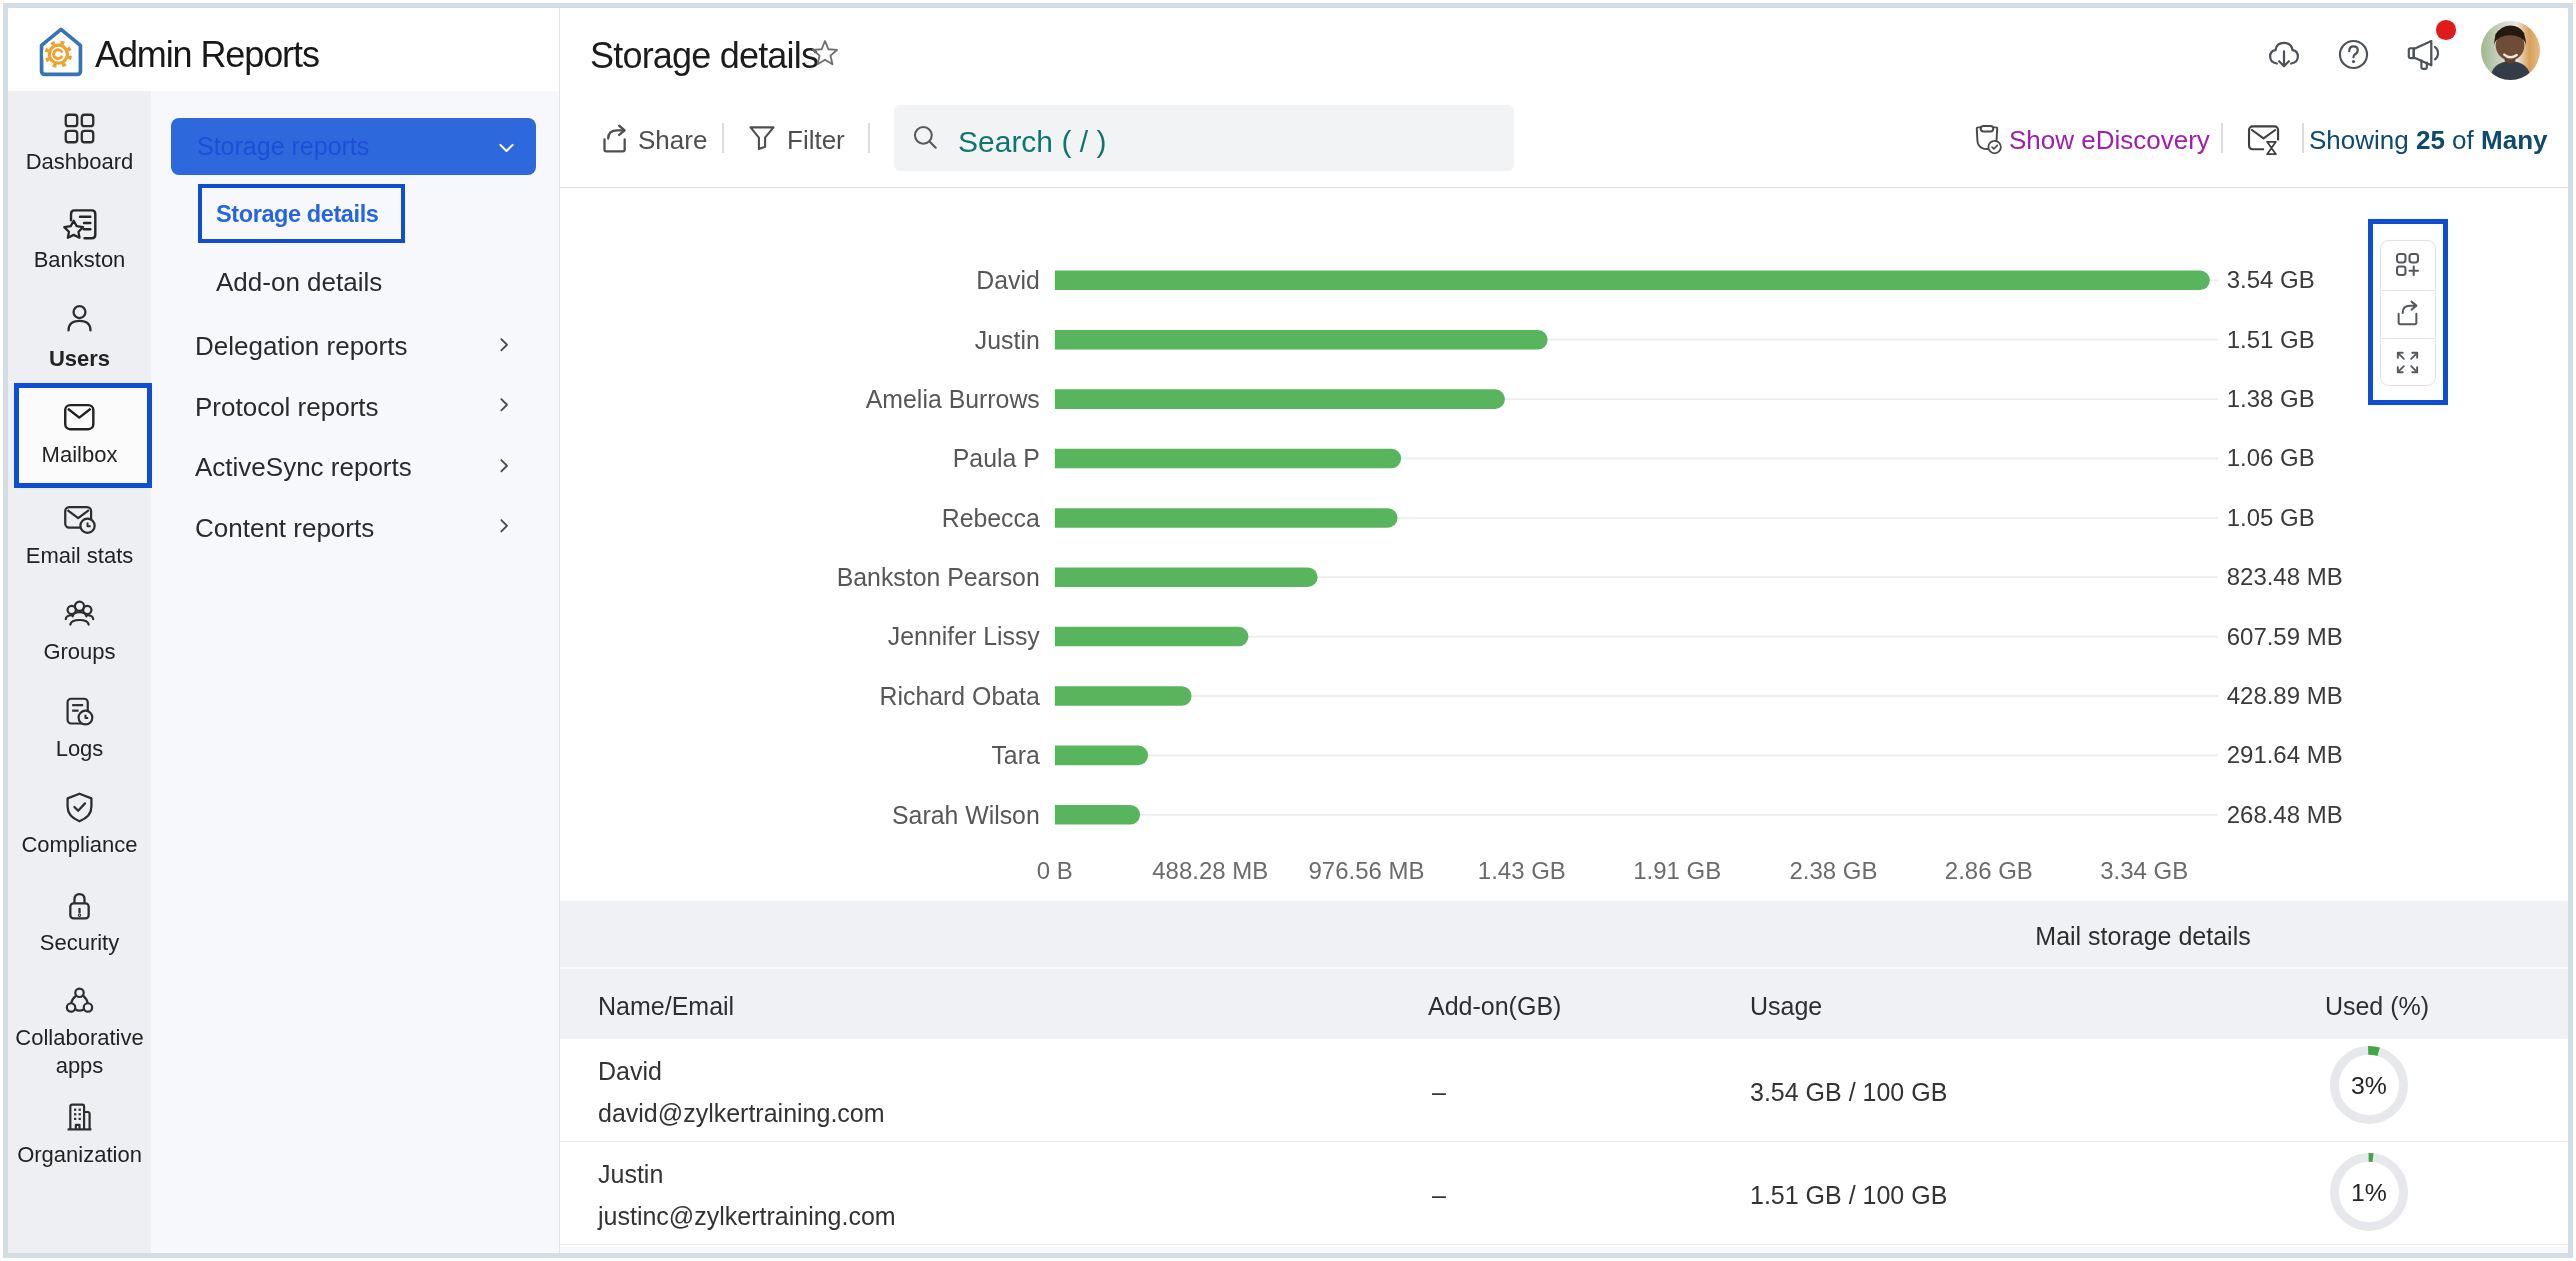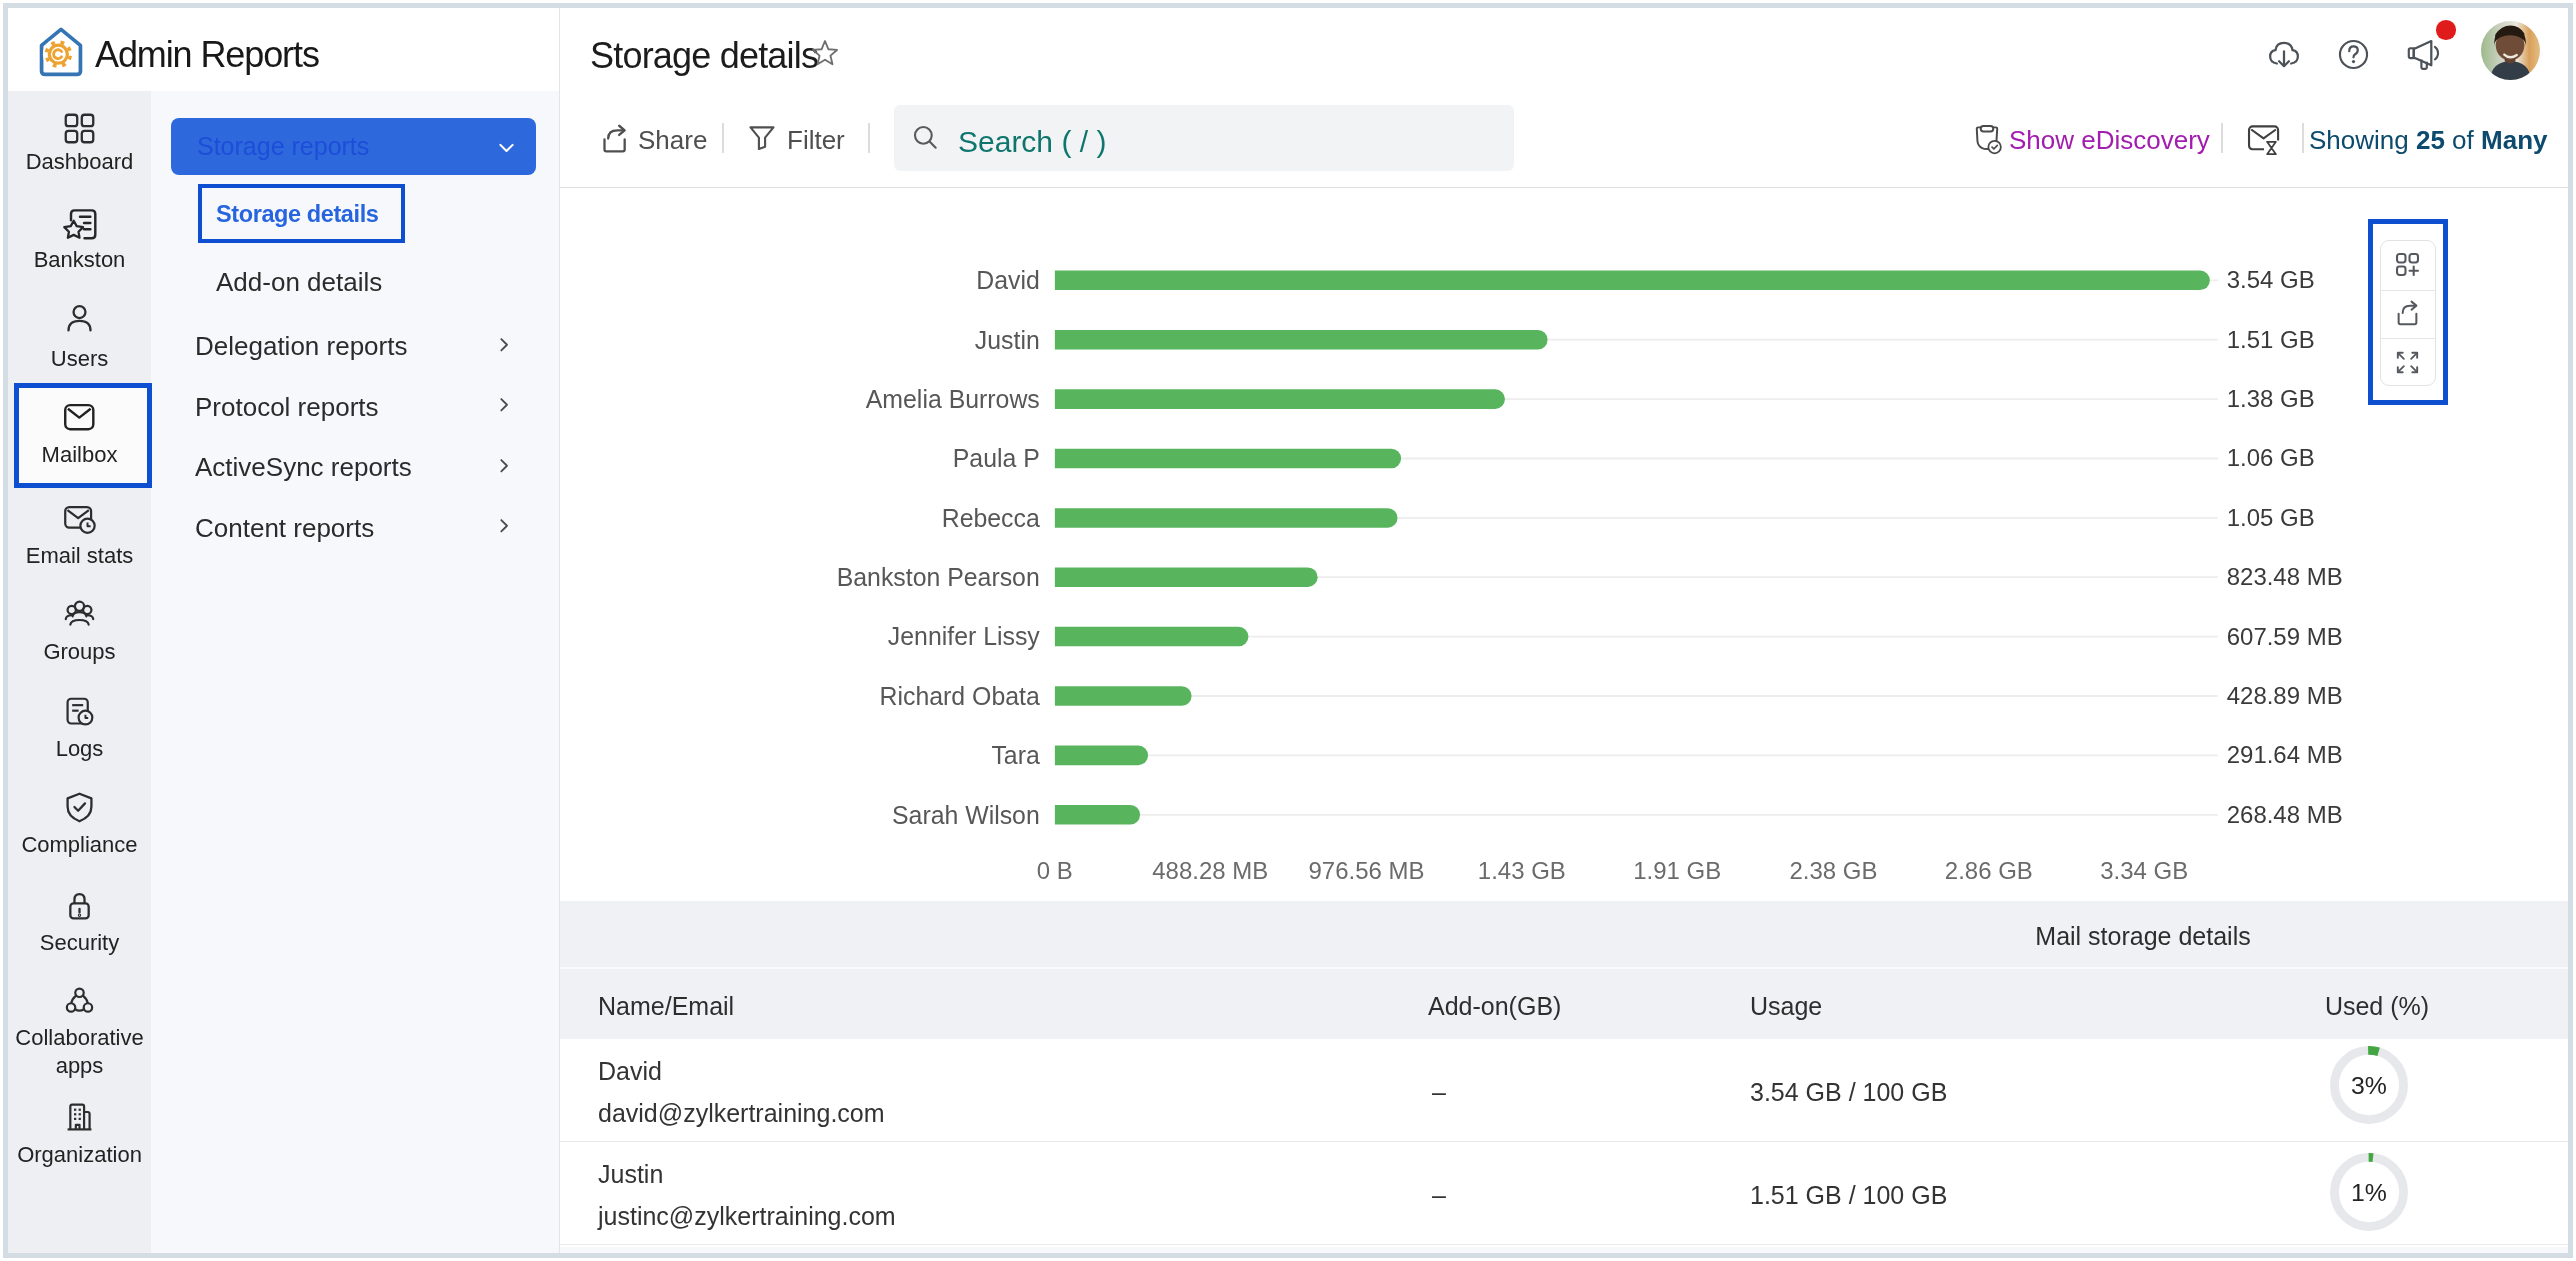--- a/index.html
+++ b/index.html
@@ -119,21 +119,21 @@
       </g>
     </svg>
   <div class="abs sblabel" style="top:246px;">Bankston</div>
 
   <svg class="abs" style="left:63px; top:302px;" width="33" height="33" viewBox="0 0 36 36">
       <g fill="none" stroke="#2d2d2d" stroke-width="2.5" stroke-linecap="round">
         <circle cx="18" cy="11" r="6.5"></circle>
         <path d="M6 31 Q6 20.5 18 20.5 Q30 20.5 30 31"></path>
       </g>
     </svg>
-  <div class="abs sblabel" style="top:345px;">Users</div>
+  <div class="abs sblabel" style="top:345px;font-weight:bold;">Users</div>
 
   <svg class="abs" style="left:63px; top:402px;" width="33" height="33" viewBox="0 0 37 37">
       <g fill="none" stroke="#222" stroke-width="2.7" stroke-linejoin="round">
         <rect x="2.5" y="3.5" width="31.5" height="27" rx="5.5"></rect>
         <path d="M5.5 7.5 L18.25 17.5 L31 7.5"></path>
       </g>
     </svg>
   <div class="abs sblabel" style="top:441px;">Mailbox</div>
 
   <svg class="abs" style="left:63px; top:503px;" width="33" height="33" viewBox="0 0 37 37">

